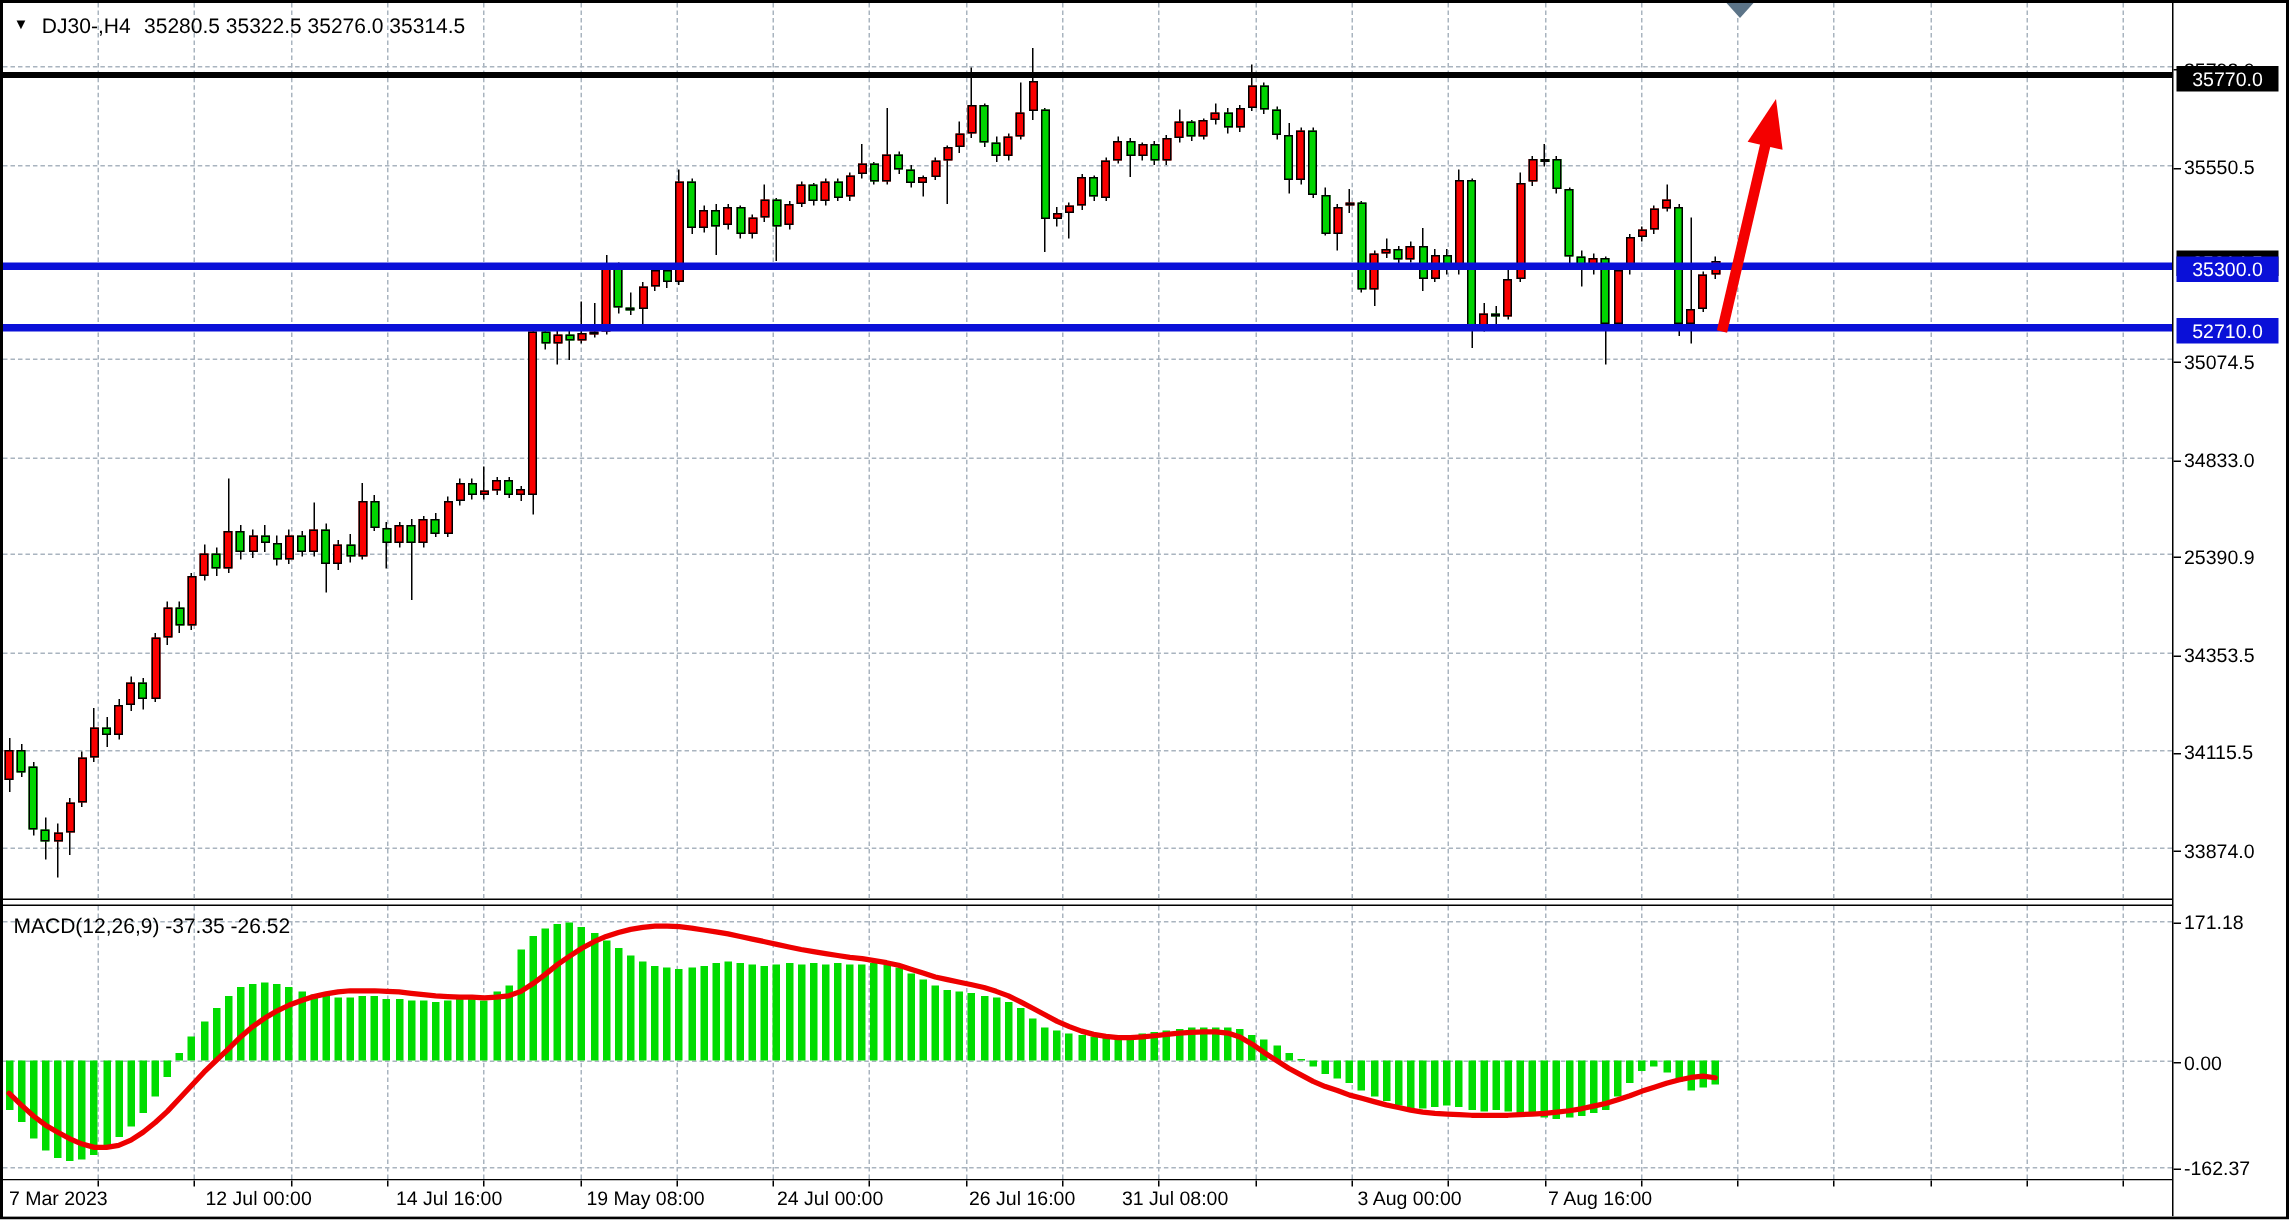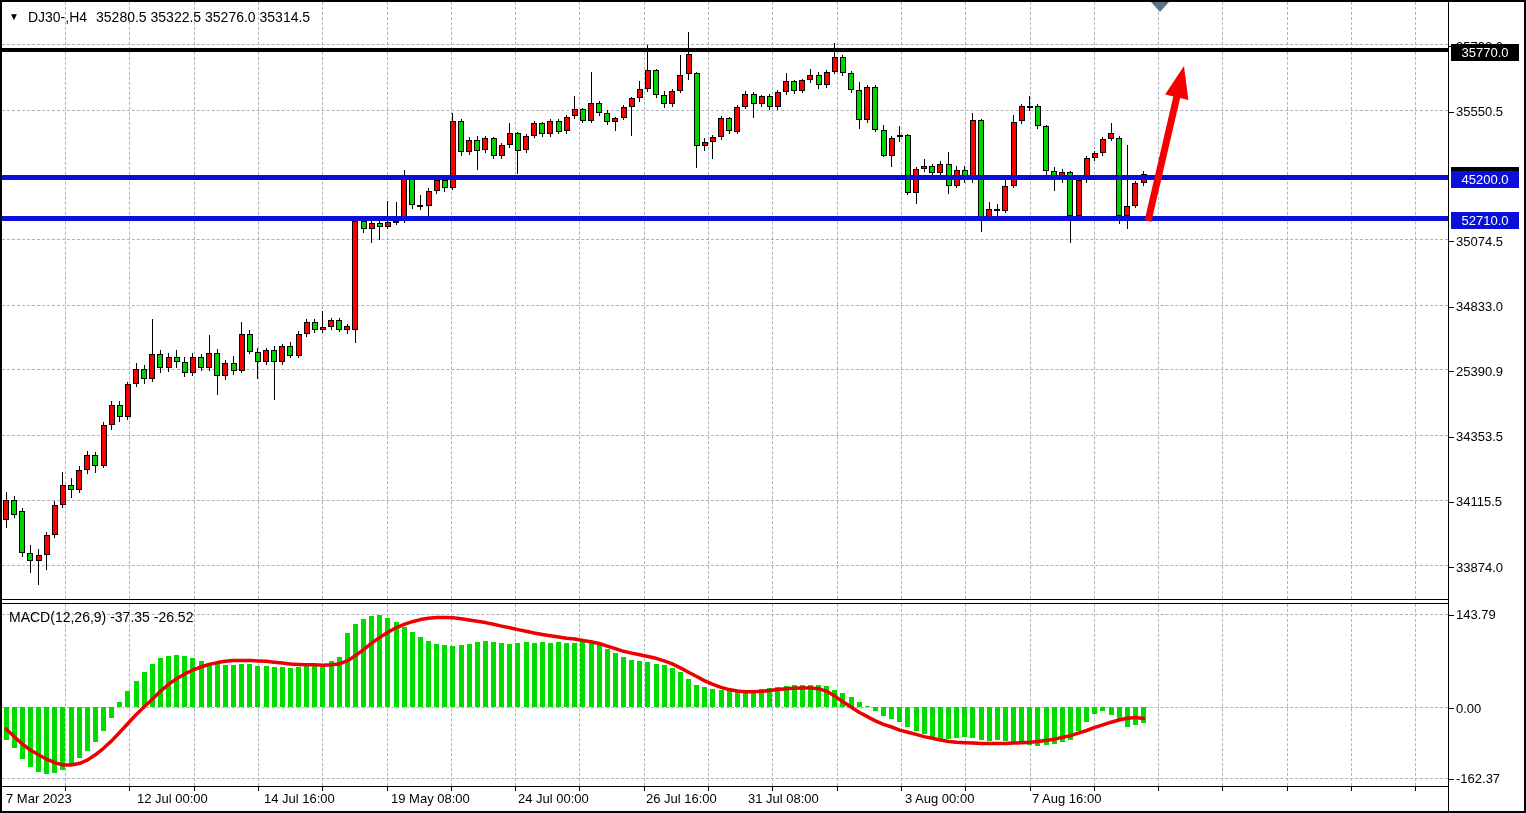--- a/index.html
+++ b/index.html
@@ -557,24 +557,24 @@
       <div class="axis-tick" style="top: 369.3px;"></div>
       <div class="axis-label" style="top: 361.8px;">25390.9</div>
       <div class="axis-tick" style="top: 434.9px;"></div>
       <div class="axis-label" style="top: 427.4px;">34353.5</div>
       <div class="axis-tick" style="top: 499.6px;"></div>
       <div class="axis-label" style="top: 492.1px;">34115.5</div>
       <div class="axis-tick" style="top: 565.2px;"></div>
       <div class="axis-label" style="top: 557.7px;">33874.0</div>
       <div class="badge black" style="top: 41.5px; z-index: 2;">35770.0</div>
       <div class="badge black" style="top: 165.3px; z-index: 2;">35314.5</div>
-      <div class="badge blue" style="top: 169.2px; z-index: 3;">45200.0</div>
+      <div class="badge blue" style="top: 169.2px; z-index: 3;">35300.0</div>
       <div class="badge blue" style="top: 210px; z-index: 3;">52710.0</div>
       <div class="axis-tick" style="top: 612.7px;"></div>
-      <div class="axis-label" style="top: 605.2px;">143.79</div>
+      <div class="axis-label" style="top: 605.2px;">171.18</div>
       <div class="axis-tick" style="top: 706px;"></div>
       <div class="axis-label" style="top: 698.5px;">0.00</div>
       <div class="axis-tick" style="top: 776.6px;"></div>
       <div class="axis-label" style="top: 769.1px;">-162.37</div>
     </div>
 
   <div id="time-axis">
       <div class="time-tick" style="left: 63px;"></div>
       <div class="time-tick" style="left: 127.3px;"></div>
       <div class="time-tick" style="left: 191.6px;"></div>

